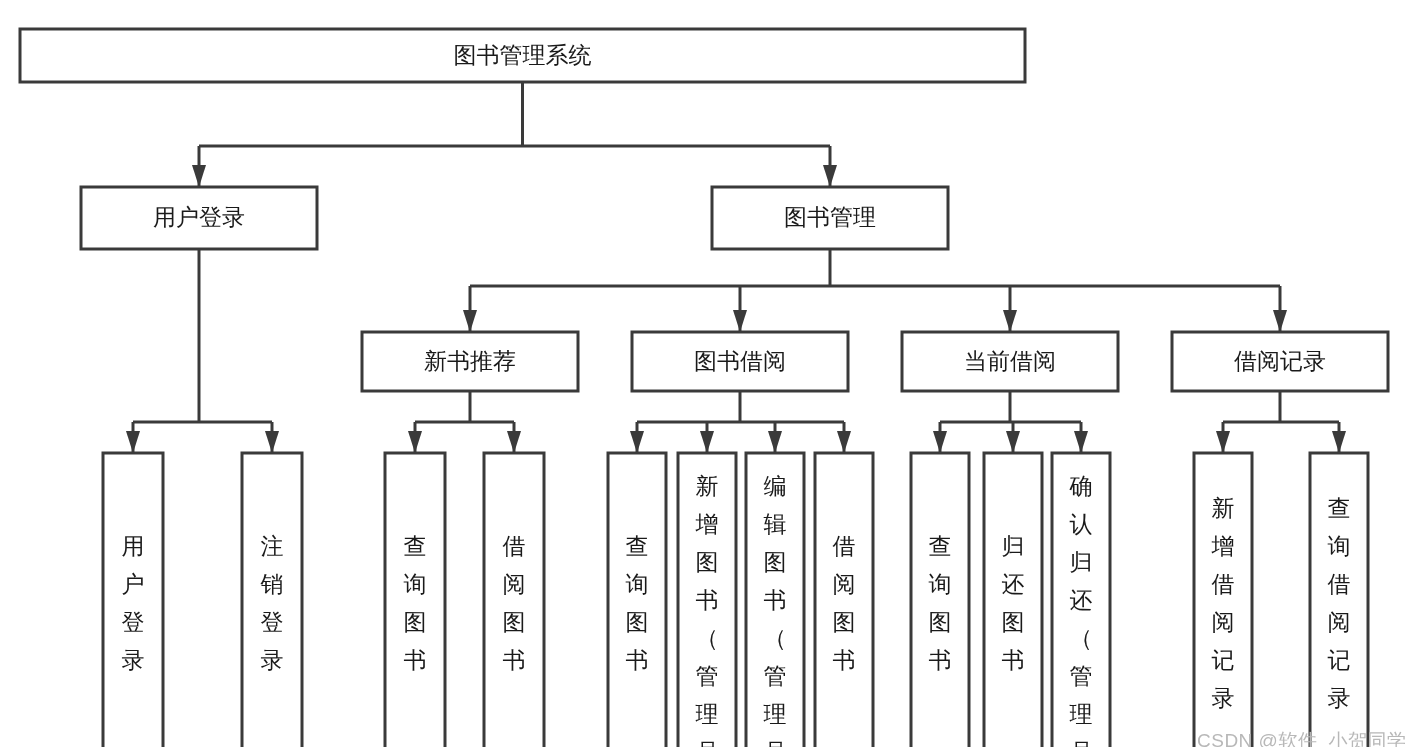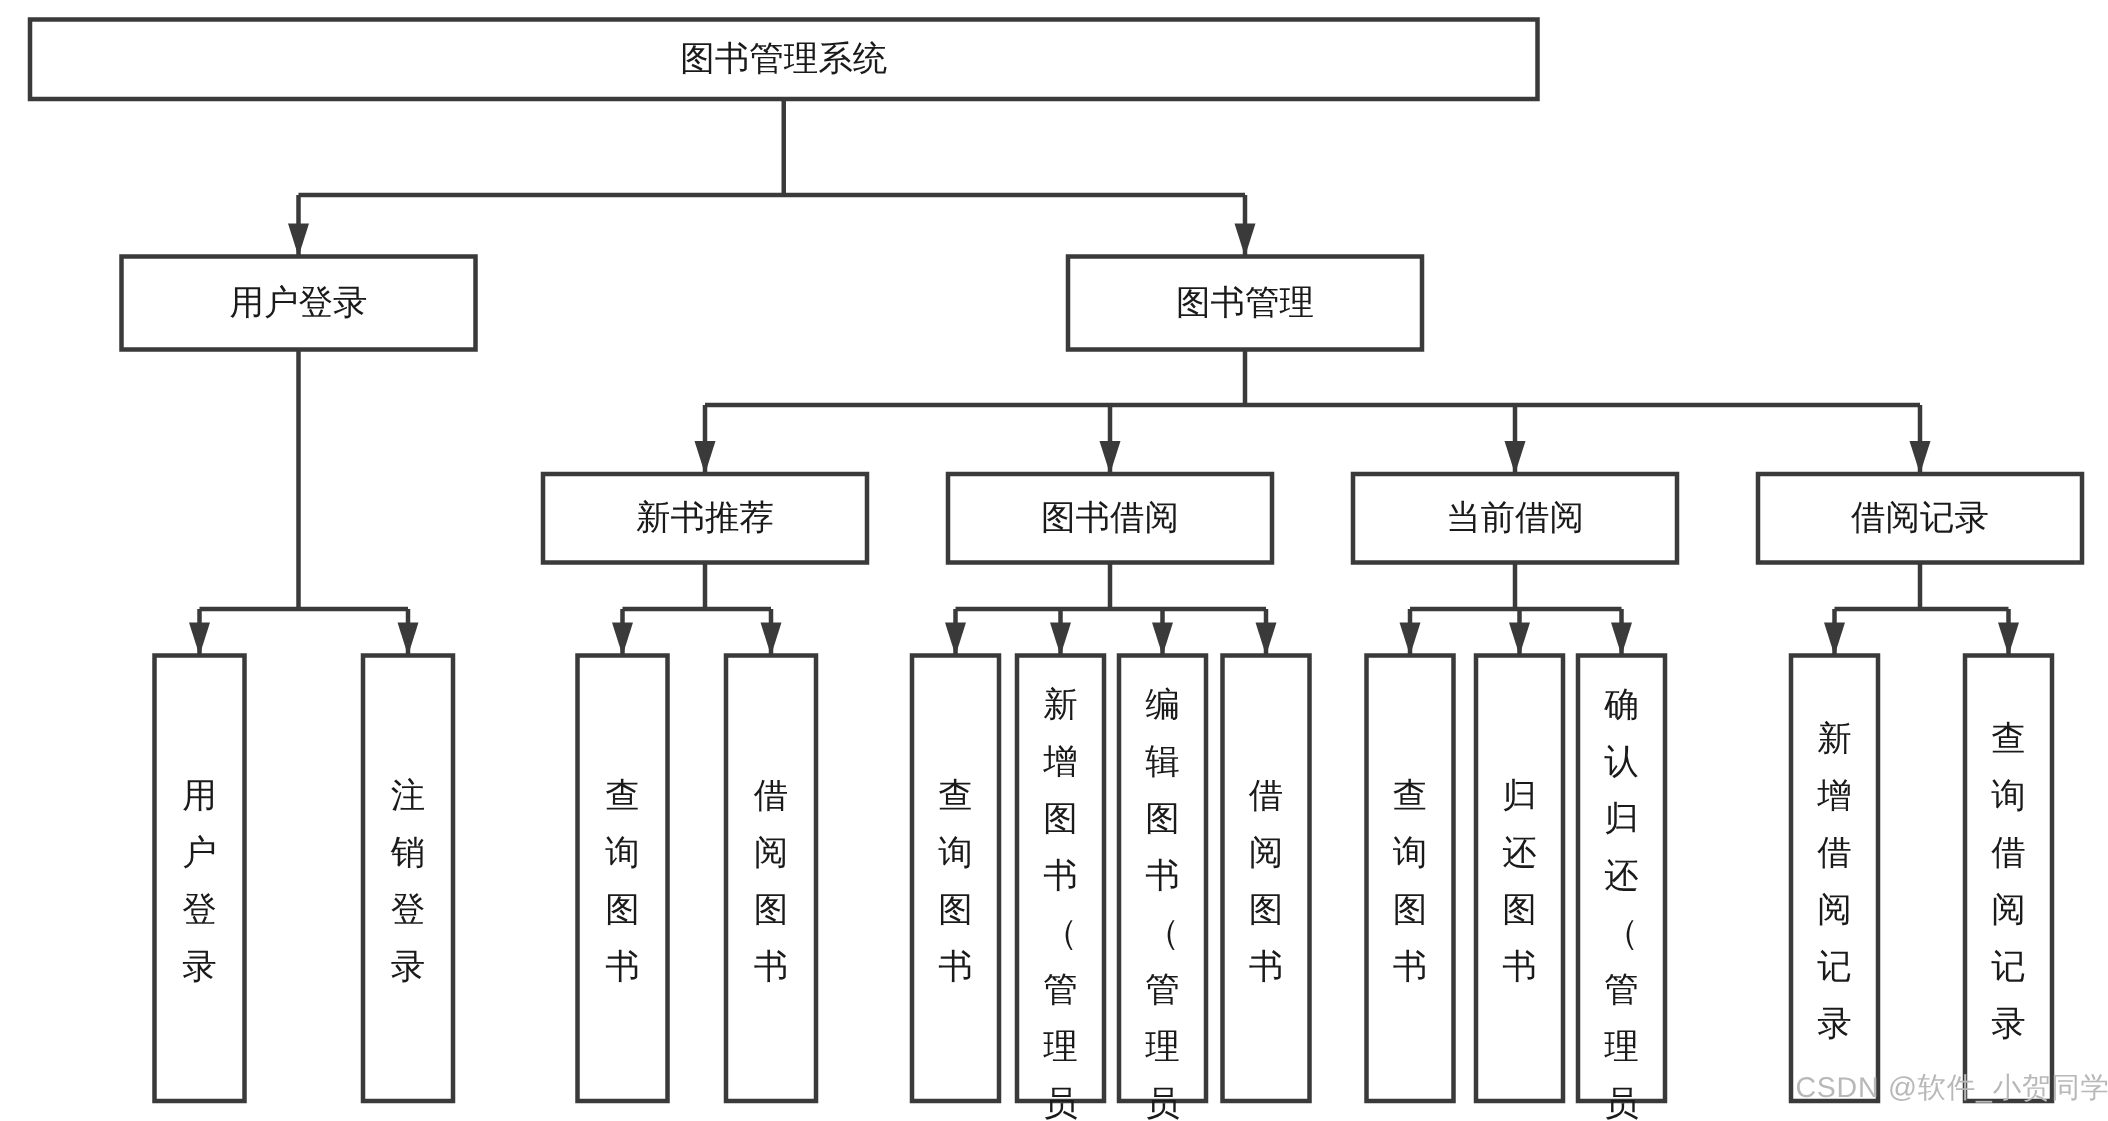--- a/index.html
+++ b/index.html
@@ -10,20 +10,21 @@
   body {
     width: 1405px;
     height: 747px;
     font-family: "Liberation Sans", "DejaVu Sans", sans-serif;
     overflow: hidden;
   }
   #diagram-root {
     position: relative;
     width: 1405px;
     height: 569px;
+    margin-top: 16px;
   }
   svg#flow-svg {
     position: absolute;
     top: 0;
     left: 0;
     width: 1405px;
     height: 747px;
   }
   .node-rect {
     fill: #ffffff;

